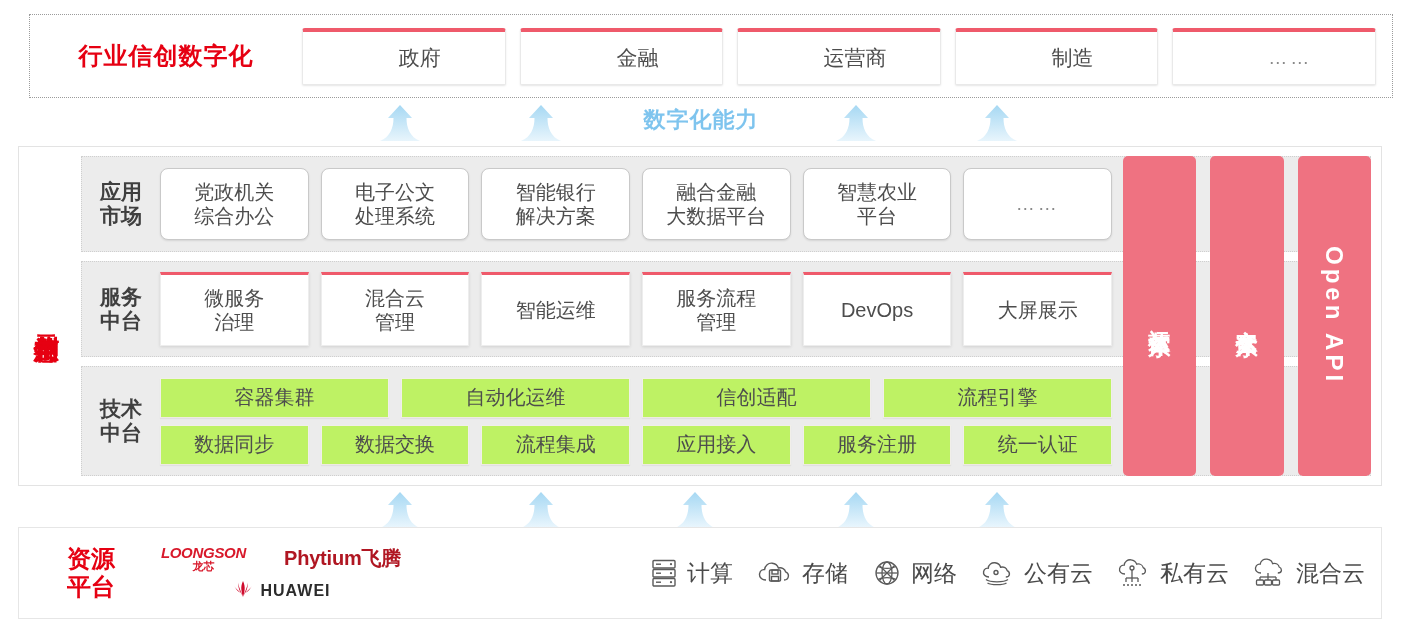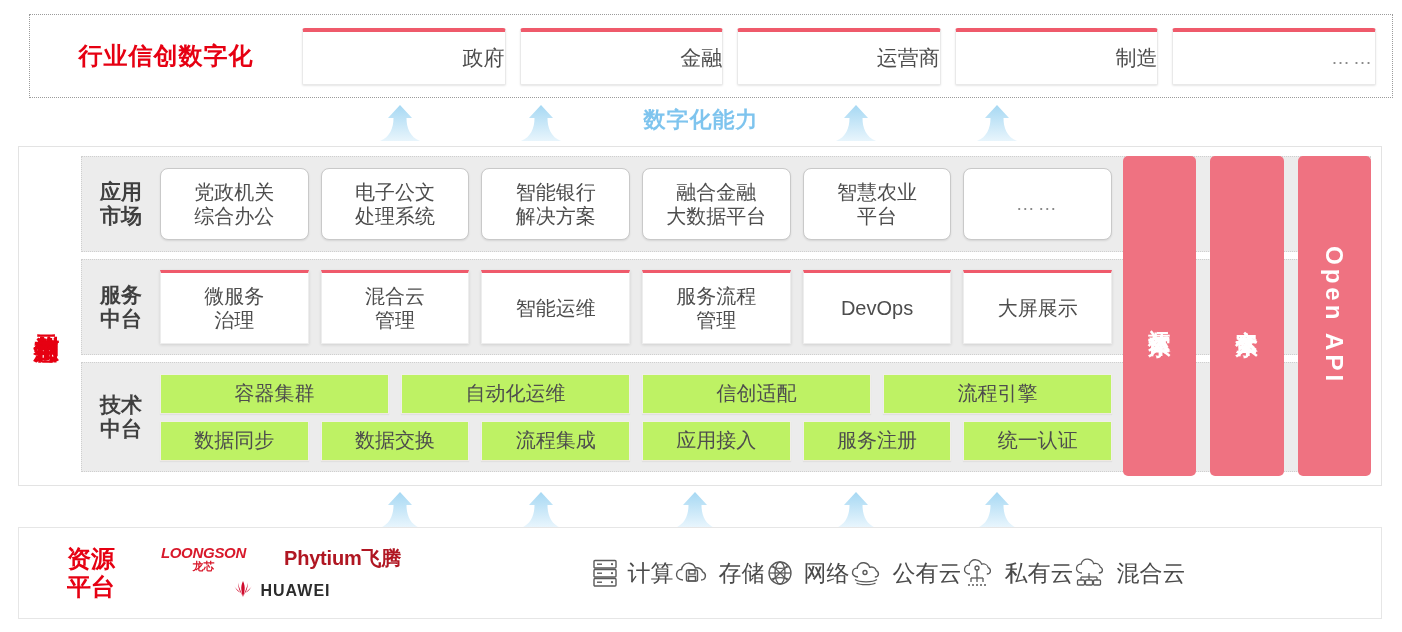--- a/index.html
+++ b/index.html
@@ -25,21 +25,21 @@
     letter-spacing:1px;
     flex:0 0 272px;
   }
   .industry-boxes{display:flex;flex:1;gap:14px;padding-right:16px;}
   .industry-box{
     flex:1;height:52px;background:#ffffff;
     border:1px solid #e9e9e9;
     border-top:4px solid #ef5a6b;
     border-radius:3px 3px 2px 2px;
     box-shadow:0 1px 2px rgba(0,0,0,.10);
-    display:flex;align-items:center;justify-content:flex-end;
+    display:flex;align-items:center;justify-content:center;
     font-size:21px;color:#4d4d4d;padding-left:32px;
   }
   .dots-lg{letter-spacing:3px;font-size:19px;color:#8a8a8a;}
 
   
   .arrow-strip{position:absolute;left:0;width:1402px;height:42px;}
   .arrow-strip.top{top:100px;}
   .arrow-strip.bottom{top:487px;}
   .arrow{
     position:absolute;bottom:0;width:44px;height:38px;
@@ -63,20 +63,21 @@
     color:#e60012;font-weight:bold;font-size:25px;
     line-height:1.12;
     letter-spacing:0px;
   }
   .cloud-title span{writing-mode:vertical-rl;text-orientation:upright;}
   .cloud-main{
     flex:1;display:flex;flex-direction:column;
     padding:9px 10px 9px 6px;box-sizing:border-box;
     gap:7px;
     position:relative;
+    justify-content:space-between;
   }
   .band{
     display:flex;align-items:stretch;
     background:#ececec;border:1px dotted #cfcfcf;
     box-sizing:border-box;
   }
   .band.app{height:96px;}
   .band.svc{height:96px;}
   .band.tech{height:110px;}
   .band-label{
@@ -142,21 +143,21 @@
   }
   .logo-line{display:flex;align-items:center;justify-content:center;gap:38px;}
   .loongson{display:flex;flex-direction:column;align-items:center;line-height:1;}
   .loongson .en{
     color:#d8192b;font-weight:bold;font-style:italic;font-size:15px;letter-spacing:-.3px;
   }
   .loongson .cn{color:#d8192b;font-size:11px;font-weight:bold;margin-top:1px;}
   .phytium{color:#b01622;font-weight:bold;font-size:20px;letter-spacing:-.2px;}
   .huawei{display:flex;align-items:center;gap:7px;}
   .huawei .word{color:#2b2b2b;font-weight:bold;font-size:16px;letter-spacing:1px;}
-  .res-items{flex:1;display:flex;align-items:center;justify-content:center;padding-right:16px;}
+  .res-items{flex:1;display:flex;align-items:center;justify-content:flex-end;padding-right:16px;gap:24px;}
   .res-item{display:flex;align-items:center;gap:9px;font-size:23px;color:#4a4a4a;}
   .res-item svg{display:block;}
 </style>
 </head>
 <body>
 
 <div class="page">
 
   <div class="industry-band">
     <div class="industry-title">行业信创数字化</div>

